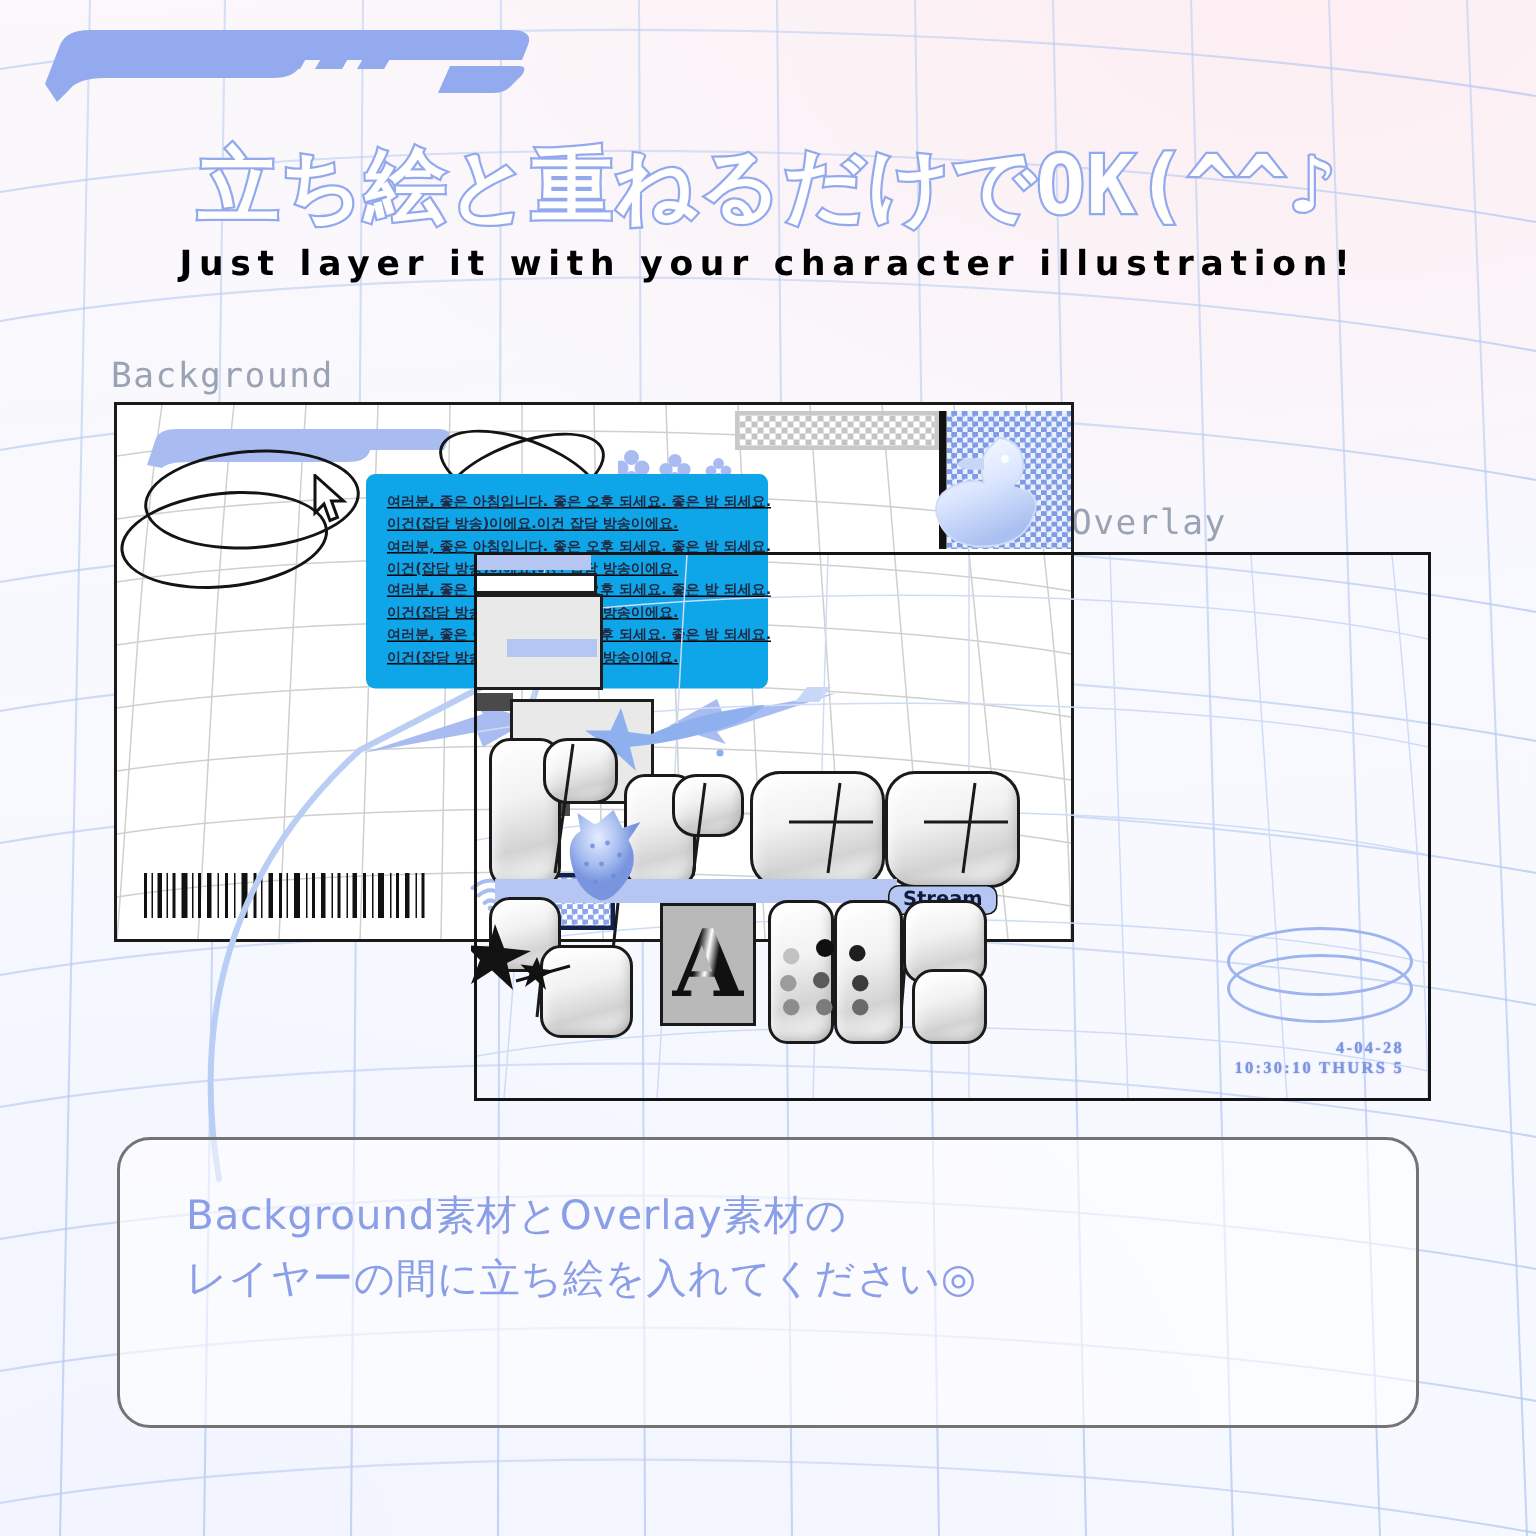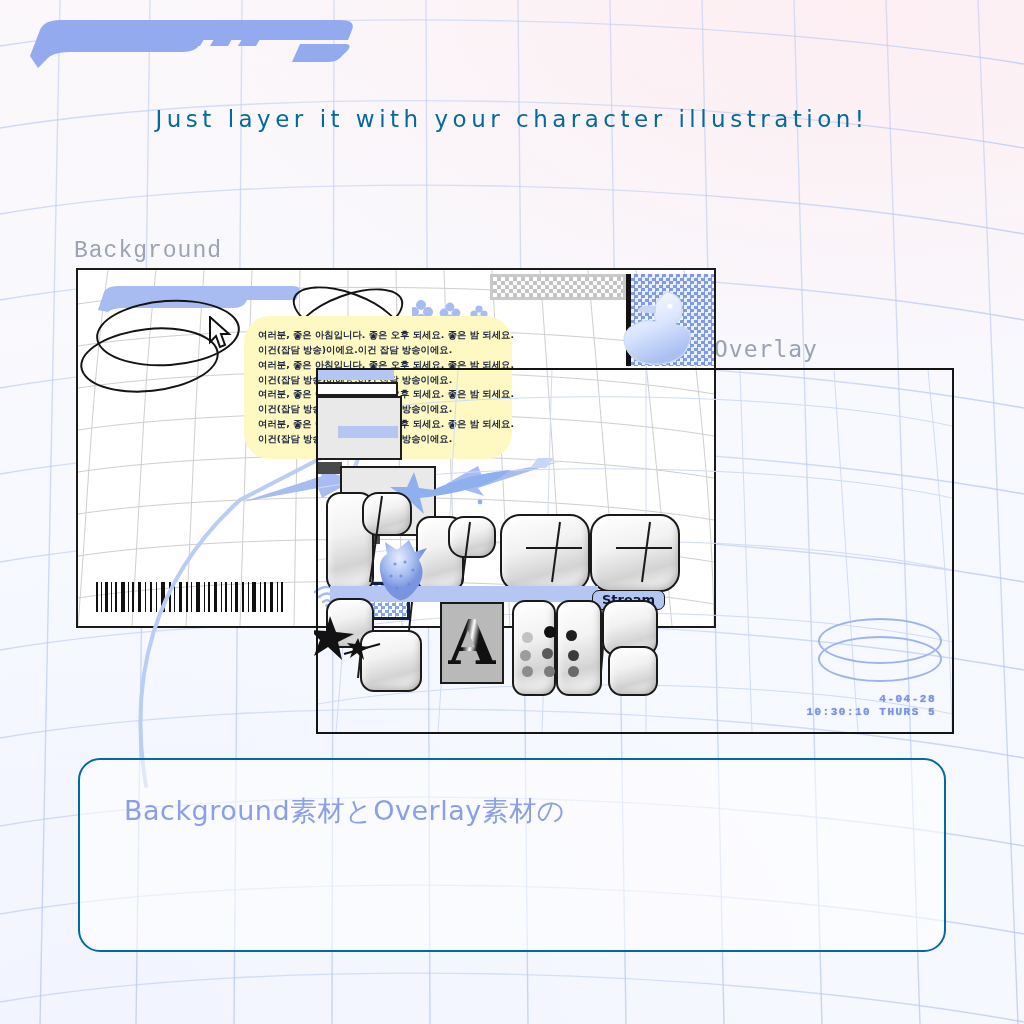--- a/index.html
+++ b/index.html
@@ -26,29 +26,29 @@
     font-size:54px;font-weight:bold;letter-spacing:1px;
     color:#ffffff;
     -webkit-text-stroke:3px #93a9ee;
     paint-order:stroke fill;
     line-height:1.05;
     white-space:nowrap;
   }
   .subtitle-en{
     margin-top:10px;
     font-family:"DejaVu Sans","Liberation Sans",sans-serif;
-    font-size:23px;color:#0369a1;letter-spacing:4.5px;font-weight:400;
+    font-size:23px;color:#000000;letter-spacing:4.5px;font-weight:700;
   }
   
   .layer-label{
     position:absolute;
     font-family:"DejaVu Sans Mono","Liberation Mono",monospace;
     font-size:23px;color:#9aa3b4;letter-spacing:1px;
   }
-  #label-background{left:74px;top:238px;font-family:Liberation Mono, monospace;}
+  #label-background{left:74px;top:238px;}
   #label-overlay{left:714px;top:336px;}
   
   #panel-background{
     position:absolute;left:76px;top:268px;width:636px;height:356px;
     background:#ffffff;border:2px solid #1b1b1b;overflow:hidden;
   }
   .panel-grid{position:absolute;inset:0;}
   .bg-swoosh2{position:absolute;left:14px;top:10px;width:220px;height:34px;}
   .ellipse-outline{position:absolute;border:2px solid #141414;border-radius:50%;}
   #ell-1{left:18px;top:30px;width:140px;height:62px;transform:rotate(-4deg);}
@@ -65,22 +65,23 @@
   }
   #checker-blue{
     position:absolute;left:548px;top:4px;width:90px;height:92px;
     border-left:5px solid #111;
     background:
       repeating-conic-gradient(#7f9be6 0% 25%, #eaf0ff 0% 50%) 0 0/7px 7px;
   }
   #duck{position:absolute;left:538px;top:18px;}
   #chat-bubble{
     position:absolute;left:166px;top:46px;width:268px;
-    background:#fef9c3;border-radius:26px;padding:12px 14px;
+    background:#0ea5e9;border-radius:6px;padding:12px 14px;
     box-sizing:border-box;
+    text-decoration:underline;
   }
   #chat-bubble p{
     margin:0;font-size:9.4px;line-height:1.58;color:#222a42;font-weight:bold;
     font-family:"DejaVu Sans","Liberation Sans",sans-serif;
     white-space:nowrap;
   }
   #barcode{position:absolute;left:16px;top:312px;width:200px;height:30px;}
   #wifi-ic{position:absolute;left:234px;top:314px;}
   #blue-check-sq{
     position:absolute;left:276px;top:312px;width:50px;height:32px;
@@ -93,21 +94,21 @@
     position:absolute;left:316px;top:368px;width:634px;height:362px;
     border:2px solid #141414;overflow:hidden;
   }
   .win-box{position:absolute;background:#e9e9e9;border:2px solid #1d1d1d;}
   .win-title{position:absolute;background:#b5c6f2;}
   .win-foot{position:absolute;background:#4a4a4a;}
   #ov-ell-1{position:absolute;right:10px;top:248px;width:120px;height:42px;border:2px solid #9db4ef;border-radius:50%;}
   #ov-ell-2{position:absolute;right:10px;top:266px;width:120px;height:42px;border:2px solid #9db4ef;border-radius:50%;}
   #ov-date{
     position:absolute;right:16px;bottom:12px;text-align:right;
-    font-family:Liberation Mono, monospace;
+    font-family:Liberation Serif, serif;
     font-size:11px;font-weight:bold;color:#7d95e0;letter-spacing:1.5px;
     line-height:1.25;
     text-shadow:0 0 1px #7d95e0;
   }
   
   #wordart{position:absolute;left:320px;top:478px;width:400px;height:230px;}
   .puff{
     position:absolute;
     background:linear-gradient(165deg,#ffffff 0%,#f2f2f2 40%,#d3d3d3 72%,#ffffff 100%);
     border:2px solid #1a1a1a;border-radius:18px;
@@ -132,21 +133,21 @@
     -webkit-background-clip:text;background-clip:text;color:transparent;
   }
   #strawberry{position:absolute;left:55px;top:56px;}
   #shooting-star{position:absolute;left:64px;top:-10px;}
   #black-star{position:absolute;left:-6px;top:136px;}
   .dot{position:absolute;border-radius:50%;}
   
   #note-card{
     position:absolute;left:78px;top:758px;width:868px;height:194px;
     background:rgba(255,255,255,.55);
-    border:2px solid #0369a1;border-radius:22px;
+    border:2px solid #737373;border-radius:22px;
     box-sizing:border-box;padding:30px 0 16px 44px;
   }
   .note-jp{
     font-family:"DejaVu Sans","Liberation Sans",sans-serif;
     font-size:27px;color:#8b9fe8;line-height:1.55;letter-spacing:.5px;
   }
   .note-en{
     margin-top:10px;font-size:17px;color:#b9c2d6;letter-spacing:2.2px;
     font-family:"DejaVu Sans","Liberation Sans",sans-serif;font-weight:300;
   }
@@ -198,20 +199,21 @@
     <path d="M30 56 L40 30 Q44 20 60 20 L210 20 L200 44 Q196 52 182 52 L70 52 Q52 52 46 60 L38 68 Z"></path>
     <path d="M60 20 L340 20 Q356 20 352 30 L348 40 L195 40 Q182 40 186 30 L190 20 Z"></path>
     <path d="M196 22 L214 22 L200 46 L182 46 Z"></path>
     <path d="M224 22 L242 22 L228 46 L210 46 Z"></path>
     <path d="M252 22 L270 22 L256 46 L238 46 Z"></path>
     <path d="M300 44 L346 44 Q352 44 348 50 L340 58 Q336 62 328 62 L292 62 Z"></path>
   </g>
 </svg>
 
 <div id="heading">
+  <div class="pixel-title">立ち絵と重ねるだけでOK(^^♪</div>
   <div class="subtitle-en">Just layer it with your character illustration!</div>
 </div>
 
 <div class="layer-label" id="label-background">Background</div>
 <div class="layer-label" id="label-overlay">Overlay</div>
 
 <div id="panel-background">
 
   <svg class="panel-grid" viewBox="0 0 636 356" preserveAspectRatio="none">
     <g stroke="#cfcfcf" fill="none" stroke-width="1">
@@ -479,13 +481,14 @@
 
   <svg id="black-star" width="68" height="48" viewBox="0 0 68 48">
     <path d="M16 2 L22 18 L40 20 L24 28 L28 46 L14 33 L0 42 L6 26 L-4 16 L12 17 Z" fill="#121212"></path>
     <path d="M44 24 L47 32 L56 33 L48 37 L50 46 L43 39 L36 44 L39 35 L33 29 L41 30 Z" fill="#121212"></path>
     <path d="M30 40 L66 30" stroke="#121212" stroke-width="2" fill="none"></path>
   </svg>
 </div>
 
 <div id="note-card">
   <div class="note-jp">Background素材とOverlay素材の</div>
+  <div class="note-jp">レイヤーの間に立ち絵を入れてください◎</div>
 </div>
 
 </body></html>

